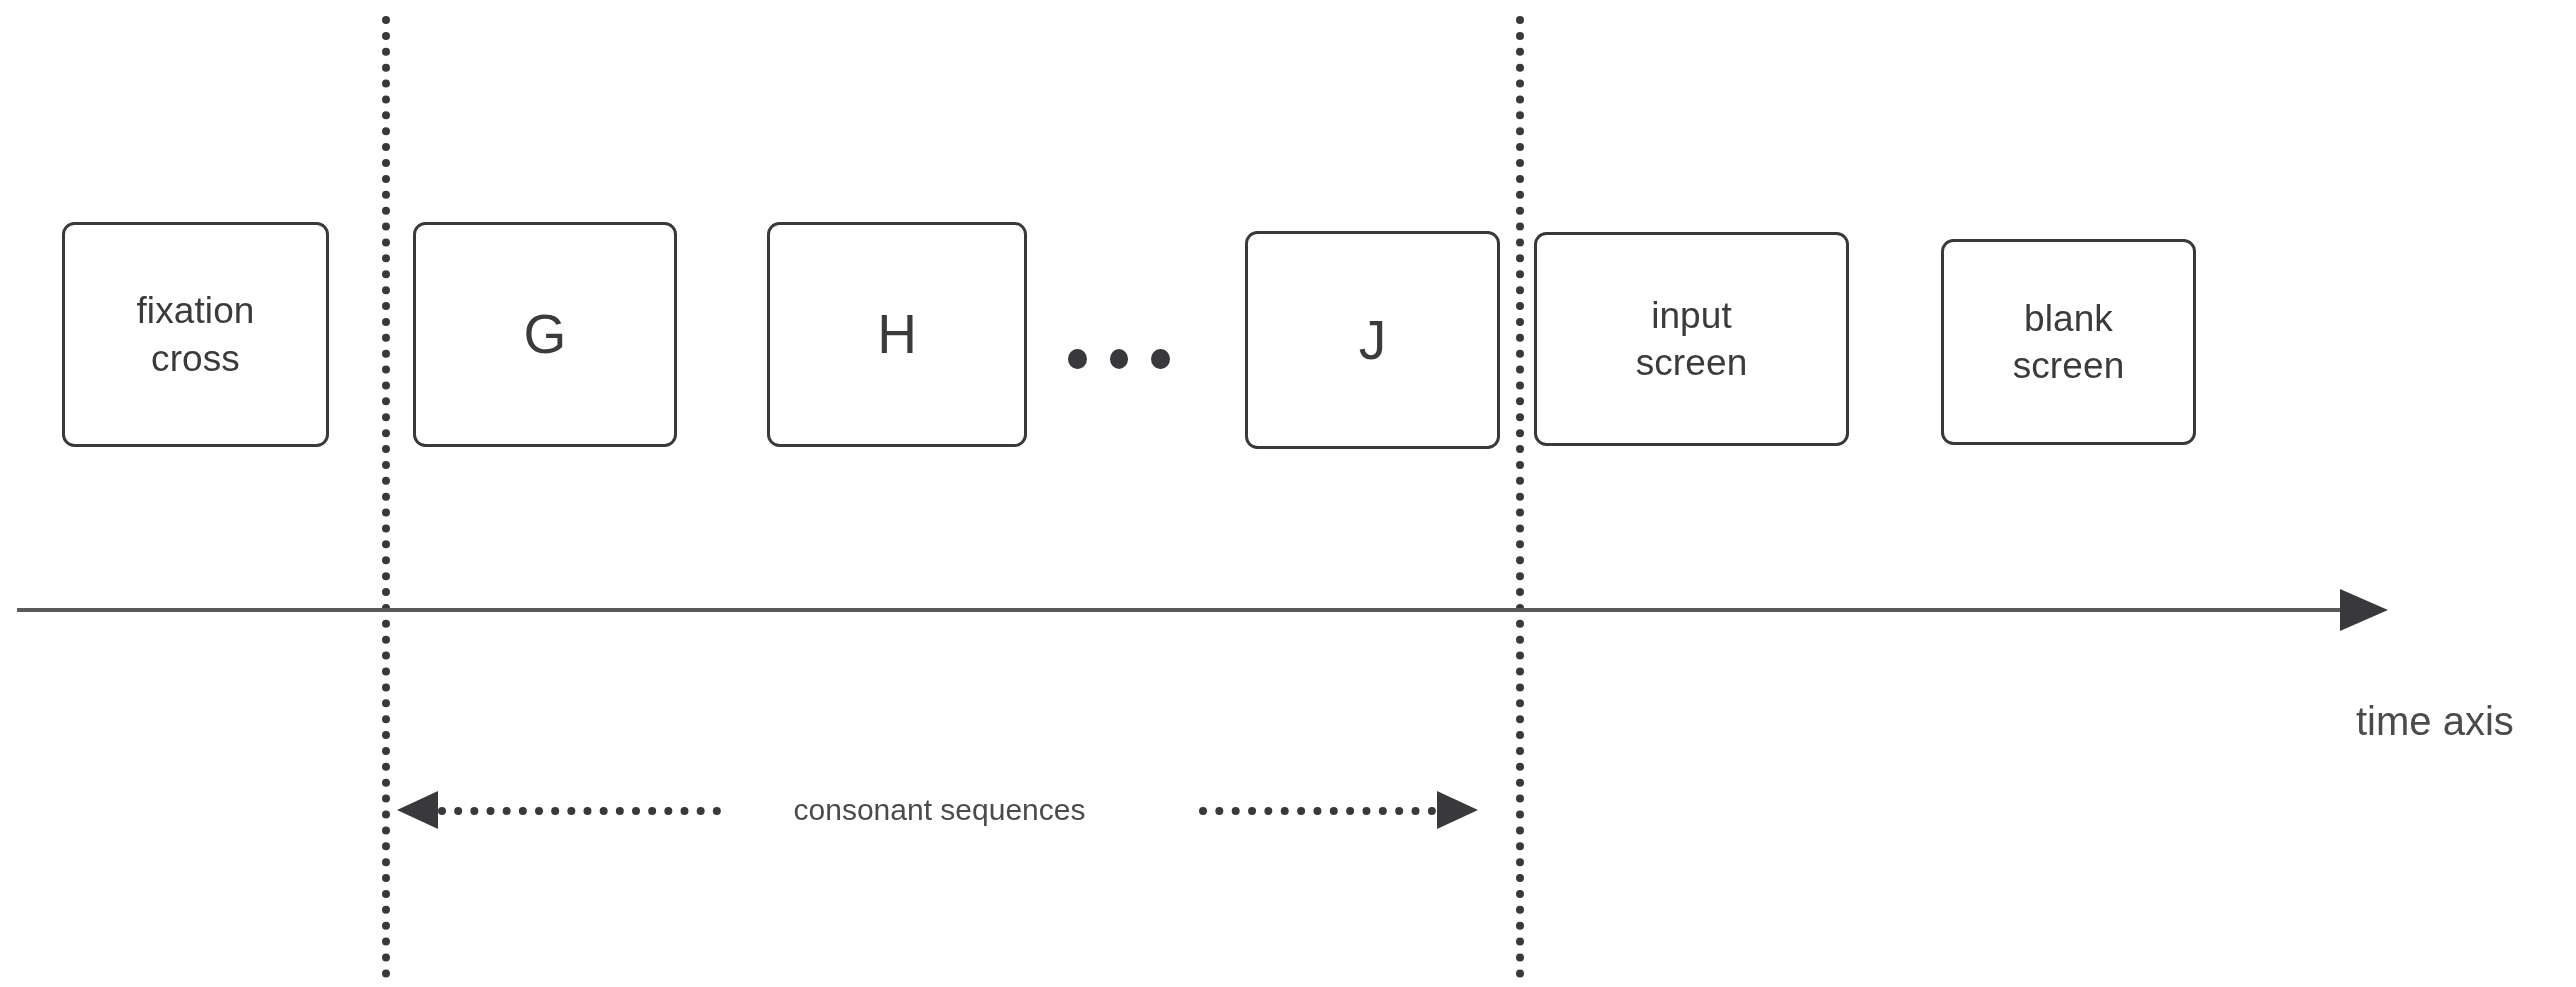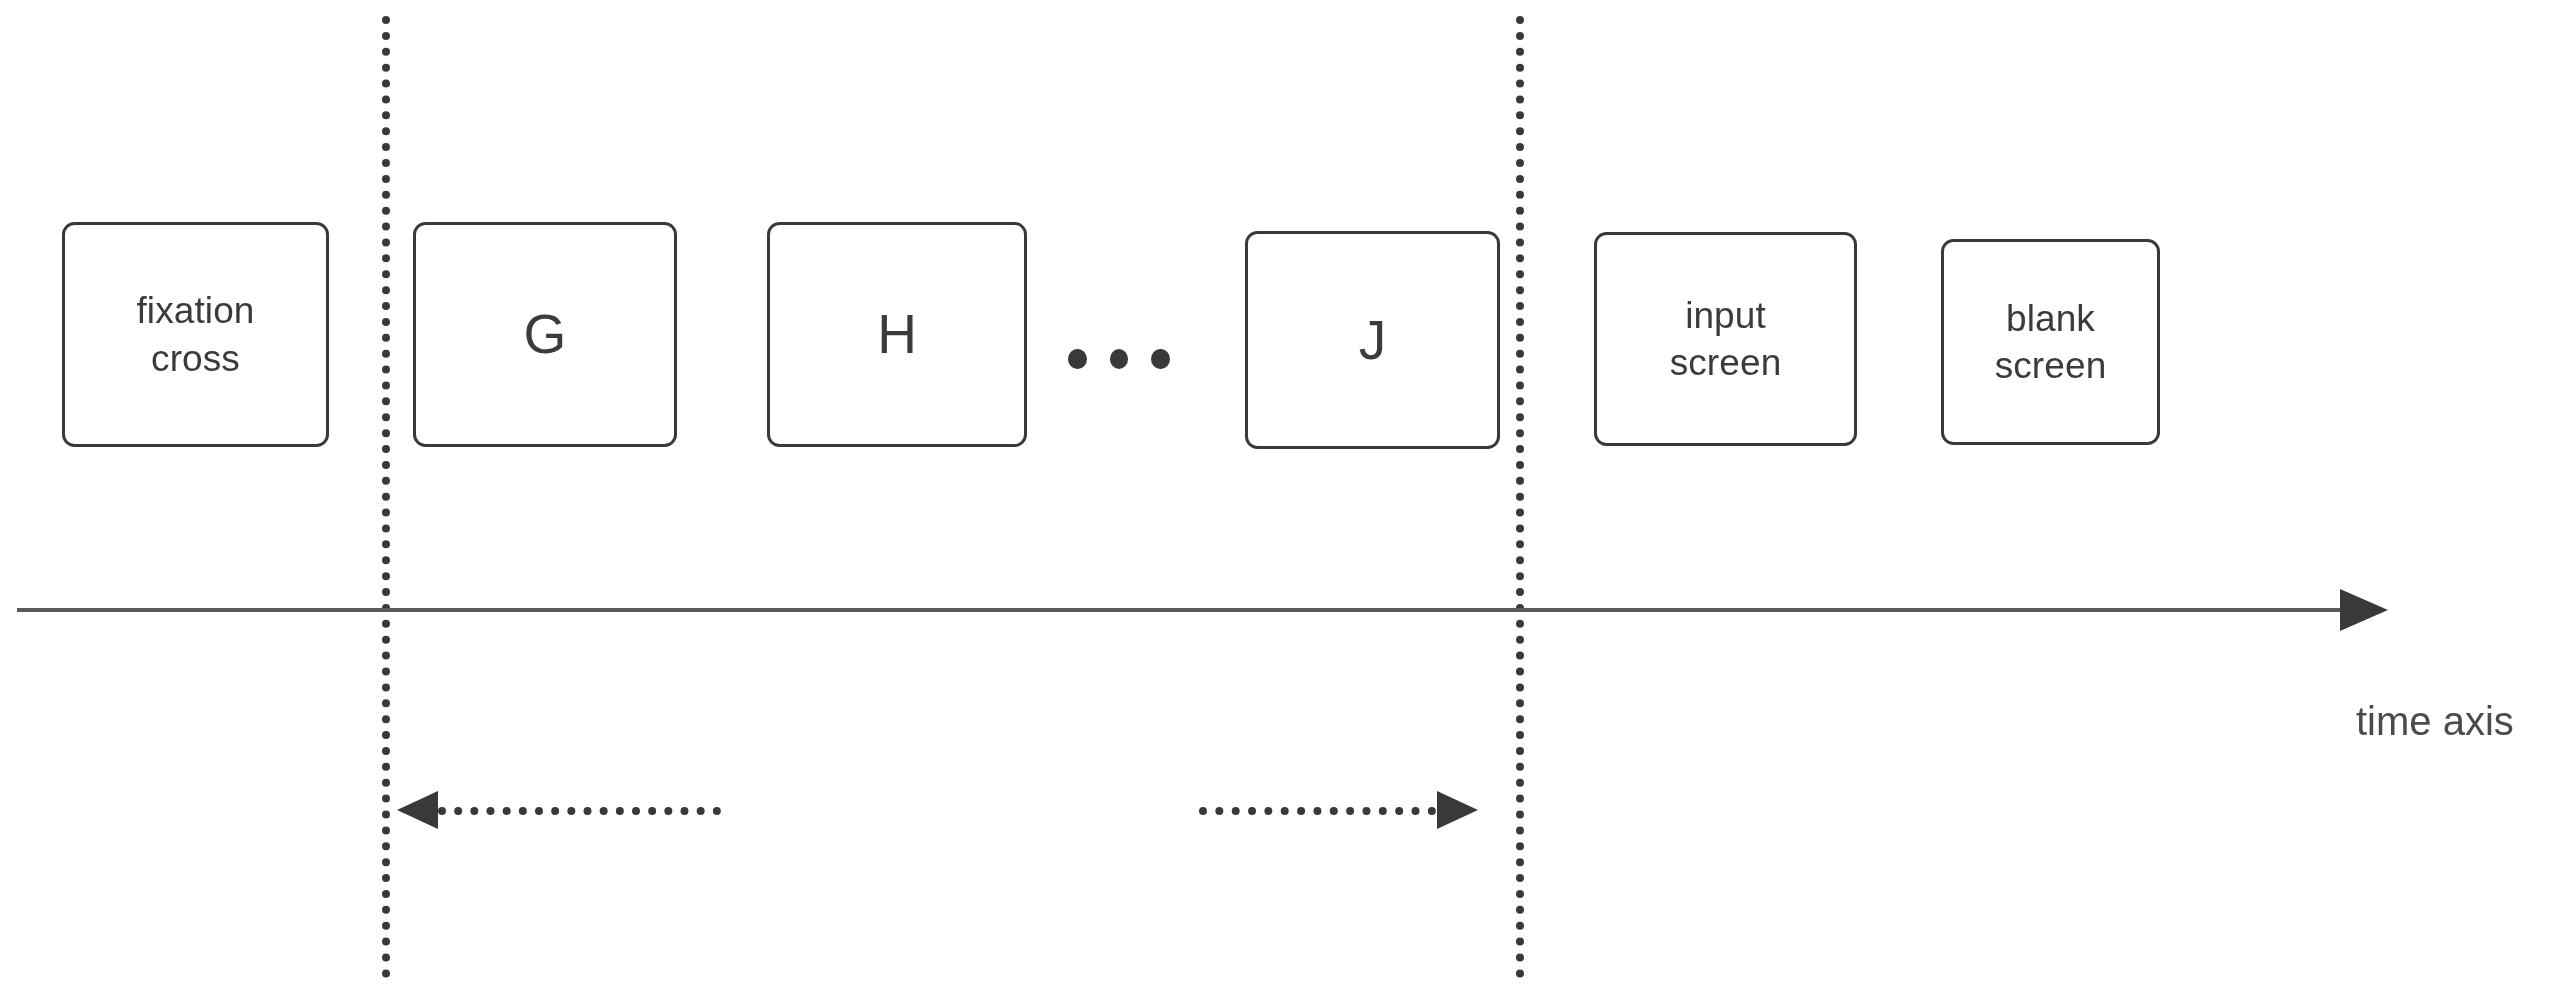--- a/index.html
+++ b/index.html
@@ -143,33 +143,34 @@
   <div class="ellipsis" style="left:1068px; top:349px;">
     <span class="dot"></span>
     <span class="dot"></span>
     <span class="dot"></span>
   </div>
 
   <div class="box letter" style="left:1245px; top:231px; width:255px; height:218px;">
     <span class="box-label">J</span>
   </div>
 
-  <div class="box word" style="left:1594px; top:232px; width:263px; height:214px;text-align:center;">
+  <div class="box word" style="left:1534px; top:232px; width:315px; height:214px;text-align:center;">
     <span class="box-label">input
 screen</span>
   </div>
 
-  <div class="box word" style="left:1941px; top:239px; width:219px; height:206px;">
+  <div class="box word" style="left:1941px; top:239px; width:255px; height:206px;">
     <span class="box-label">blank
 screen</span>
   </div>
 
   <div class="axis-line" style="left:17px; top:608px; width:2324px;"></div>
   <div class="axis-arrow" style="left:2340px; top:589px;"></div>
   <div class="axis-label" style="left:2356px; top:699px;">time axis</div>
 
   <div class="span-arrow-left" style="left:397px; top:791px;"></div>
   <div class="span-dash" style="left:438px; top:807px; width:283px;"></div>
+  <div class="span-label" style="left:729px; top:793px; width:421px;">consonant sequences</div>
   <div class="span-dash" style="left:1199px; top:807px; width:237px;"></div>
   <div class="span-arrow-right" style="left:1437px; top:791px;"></div>
 
 </div>
 
 
 </body></html>

